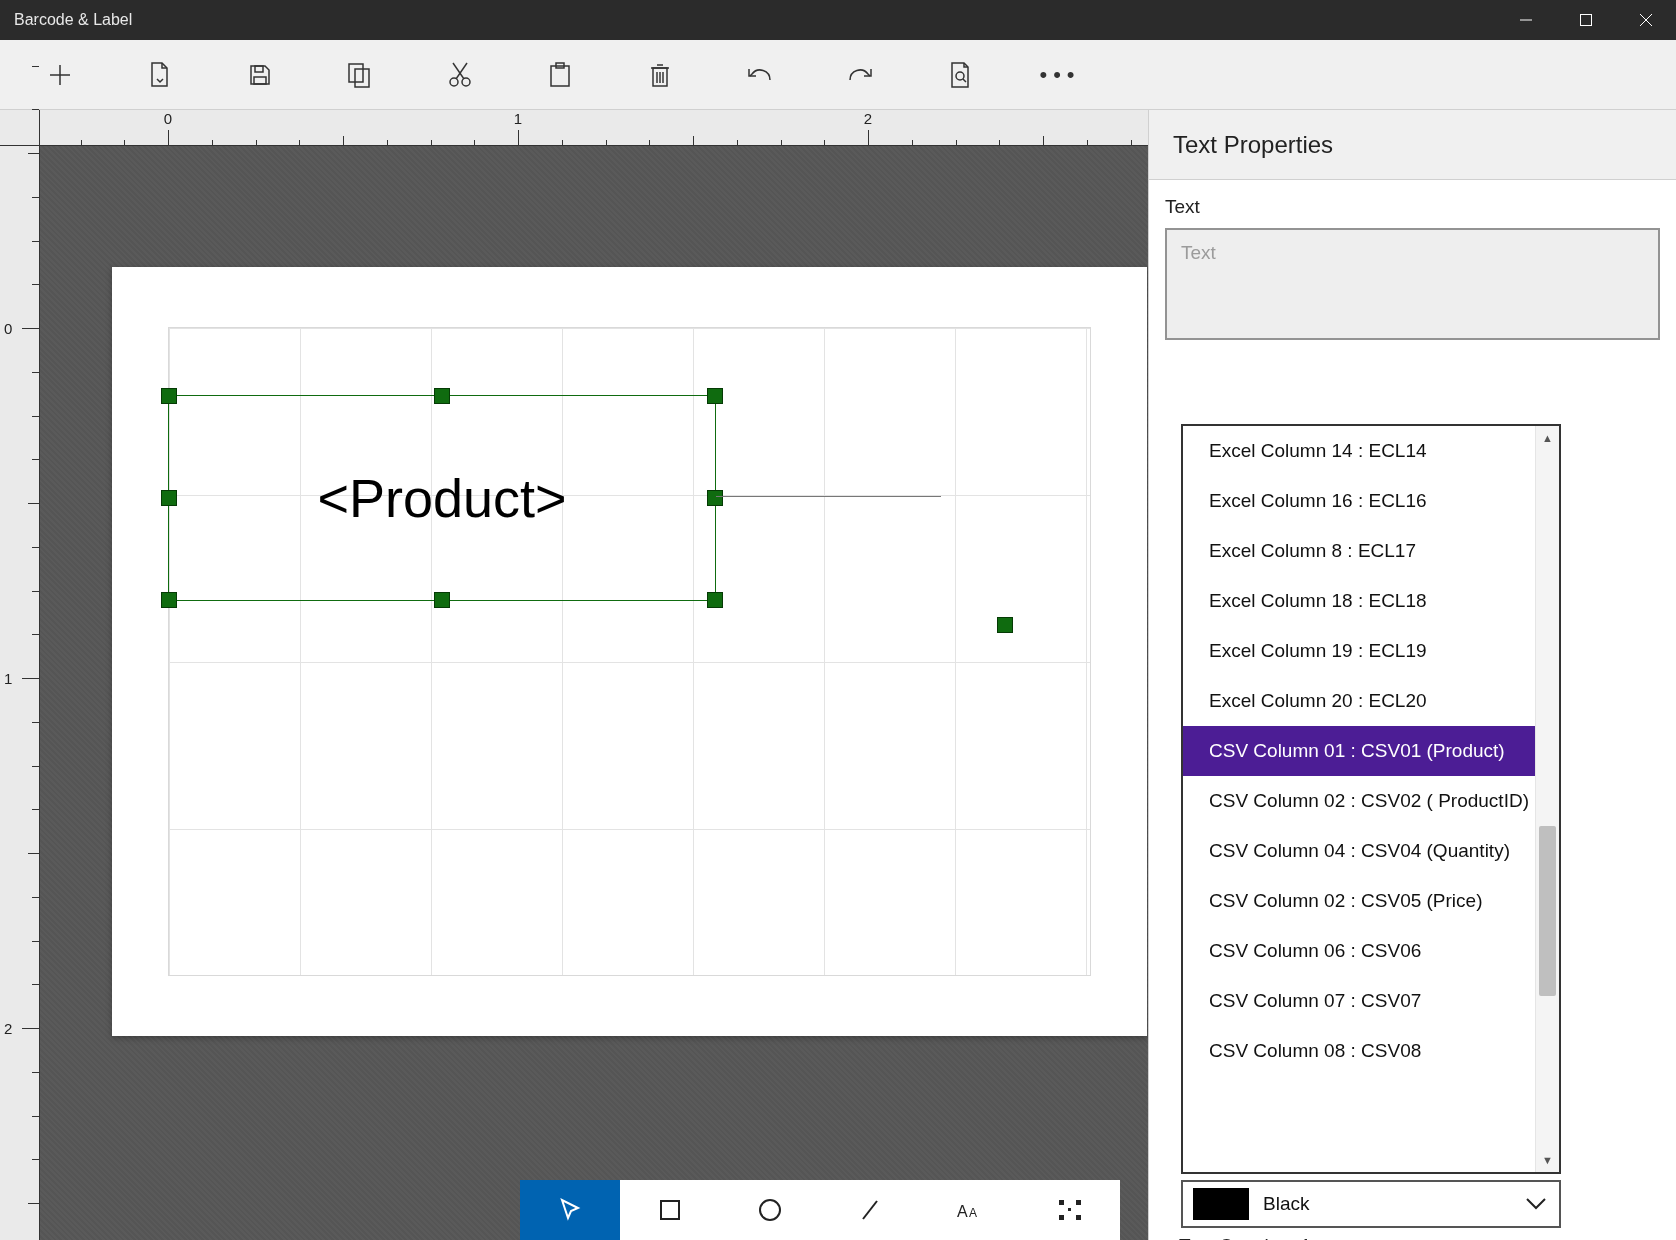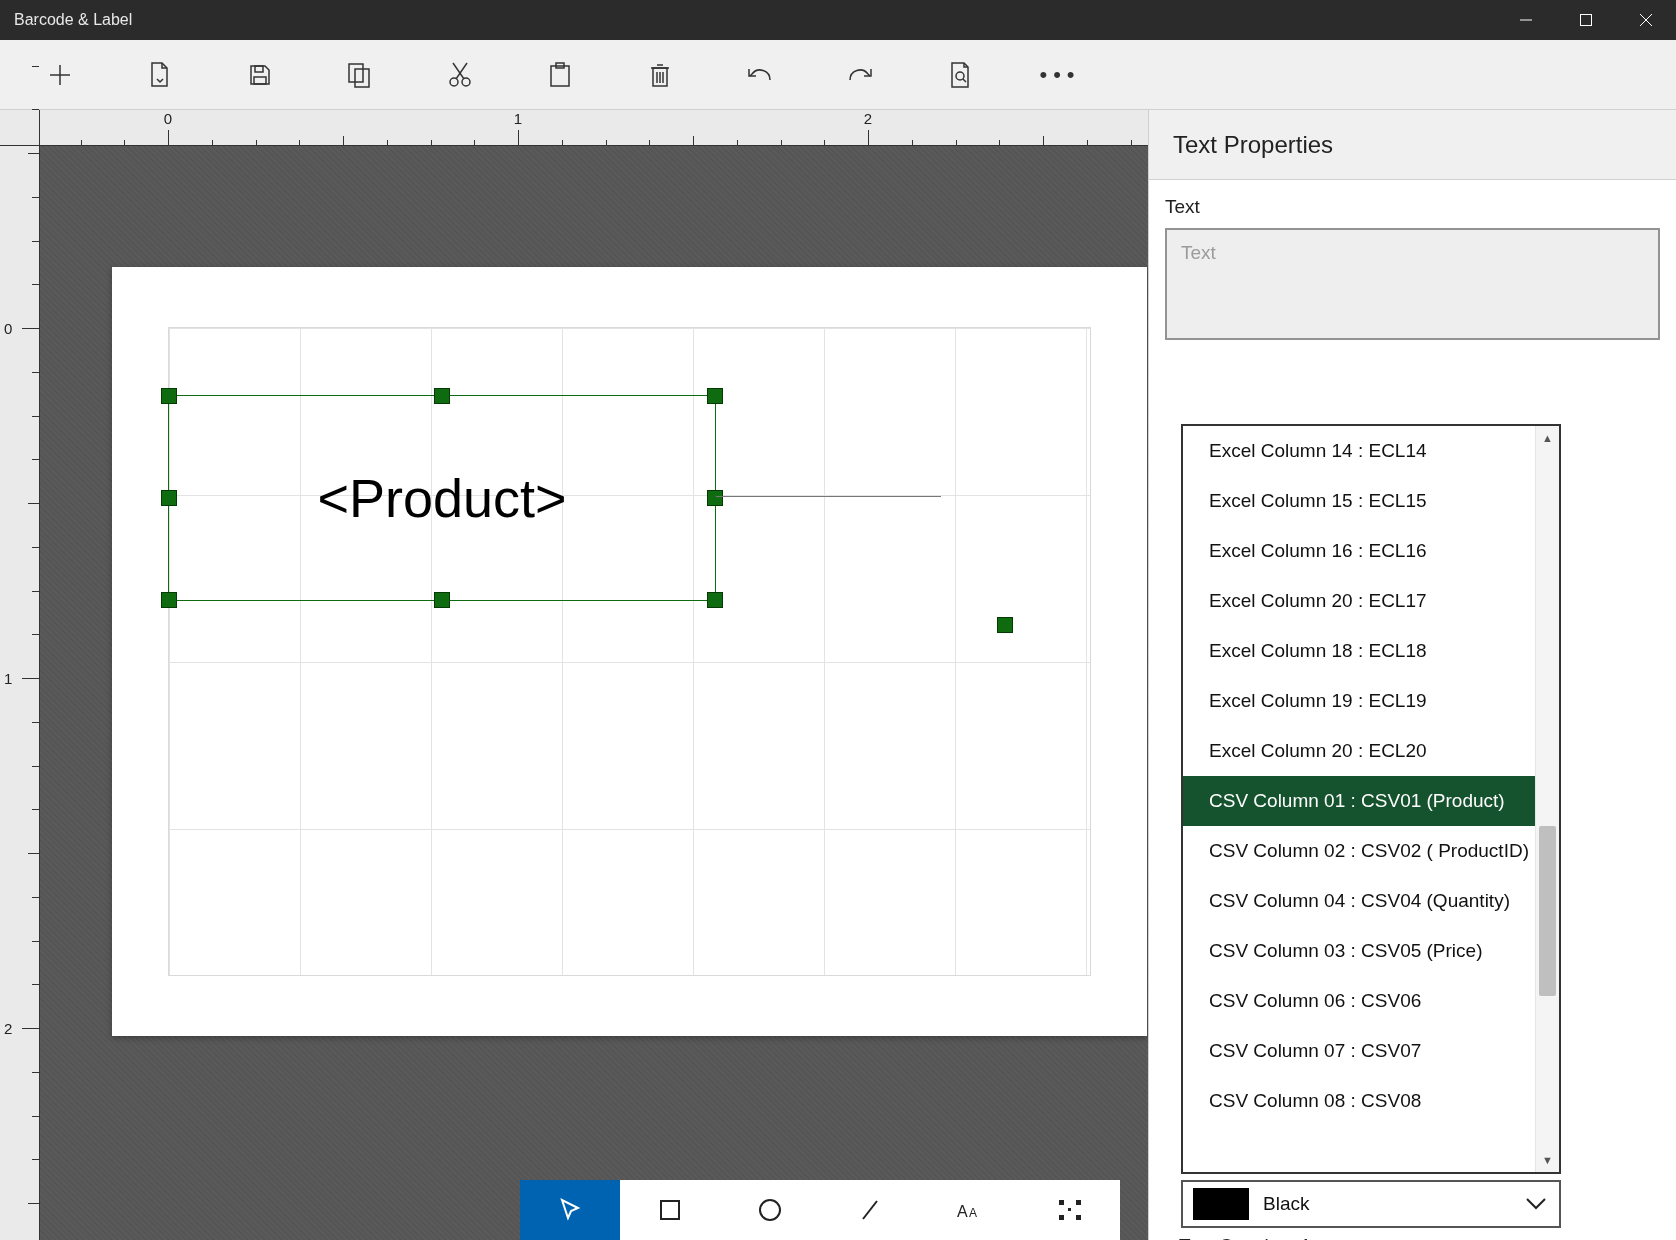--- a/index.html
+++ b/index.html
@@ -63,21 +63,21 @@
   .side-header { height: 70px; background: #f0f0f0; border-bottom: 1px solid #d0d0d0; display: flex; align-items: center; padding-left: 24px; font-size: 24px; color: #222; }
   .side-body { flex: 1; padding: 16px; position: relative; }
   .field-label { font-size: 19px; color: #222; margin-bottom: 10px; }
   .text-input-box { border: 2px solid #939393; background: #eeeeee; height: 112px; padding: 12px 14px; color: #9b9b9b; font-size: 19px; position: relative; z-index: 2; }
   .opacity-label { position: absolute; left: 30px; top: 1055px; font-size: 19px; color: #222; }
 
   
   .dropdown { position: absolute; left: 32px; top: 244px; width: 380px; height: 750px; background: #fff; border: 2px solid #333; z-index: 5; display: flex; }
   .dd-list { flex: 1; overflow: hidden; }
   .dd-item { height: 50px; display: flex; align-items: center; padding-left: 26px; font-size: 19px; color: #111; white-space: nowrap; }
-  .dd-item.selected { background: #14532d; color: #fff; }
+  .dd-item.selected { background: #4c1d95; color: #fff; }
   .dd-scroll { width: 24px; background: #f4f4f4; position: relative; border-left: 1px solid #e5e5e5; }
   .dd-scroll .arrow { position: absolute; left: 0; right: 0; height: 24px; display: flex; align-items: center; justify-content: center; color: #555; font-size: 11px; }
   .dd-scroll .arrow.up { top: 0; } .dd-scroll .arrow.down { bottom: 0; }
   .dd-scroll .thumb { position: absolute; left: 3px; right: 3px; top: 400px; height: 170px; background: #bfbfbf; border-radius: 2px; }
 
   
   .color-row { position: absolute; left: 32px; top: 1000px; width: 380px; height: 48px; border: 2px solid #555; display: flex; align-items: center; z-index: 1; }
   .color-swatch { width: 56px; height: 32px; background: #000; margin-left: 10px; }
   .color-name { margin-left: 14px; font-size: 19px; color: #111; }
   .color-chev { margin-left: auto; margin-right: 12px; }
@@ -325,30 +325,29 @@
         <svg class="color-chev" width="22" height="14">
             <polyline points="2,2 11,11 20,2" fill="none" stroke="#222" stroke-width="2"></polyline>
           </svg>
       </div>
 
       <div class="opacity-label">Text Opacity - 1</div>
 
       <div class="dropdown">
         <div class="dd-list" id="dd-list">
             <div class="dd-item">Excel Column 14 : ECL14</div>
-            <div class="dd-item">Excel Column 15 : ECL15</div>
             <div class="dd-item">Excel Column 16 : ECL16</div>
-            <div class="dd-item">Excel Column 20 : ECL17</div>
+            <div class="dd-item">Excel Column 8 : ECL17</div>
             <div class="dd-item">Excel Column 18 : ECL18</div>
             <div class="dd-item">Excel Column 19 : ECL19</div>
             <div class="dd-item">Excel Column 20 : ECL20</div>
             <div class="dd-item selected">CSV Column 01 : CSV01 (Product)</div>
             <div class="dd-item">CSV Column 02 : CSV02 ( ProductID)</div>
             <div class="dd-item">CSV Column 04 : CSV04 (Quantity)</div>
-            <div class="dd-item">CSV Column 03 : CSV05 (Price)</div>
+            <div class="dd-item">CSV Column 02 : CSV05 (Price)</div>
             <div class="dd-item">CSV Column 06 : CSV06</div>
             <div class="dd-item">CSV Column 07 : CSV07</div>
             <div class="dd-item">CSV Column 08 : CSV08</div>
           </div>
         <div class="dd-scroll">
           <div class="arrow up">▲</div>
           <div class="thumb"></div>
           <div class="arrow down">▼</div>
         </div>
       </div>

